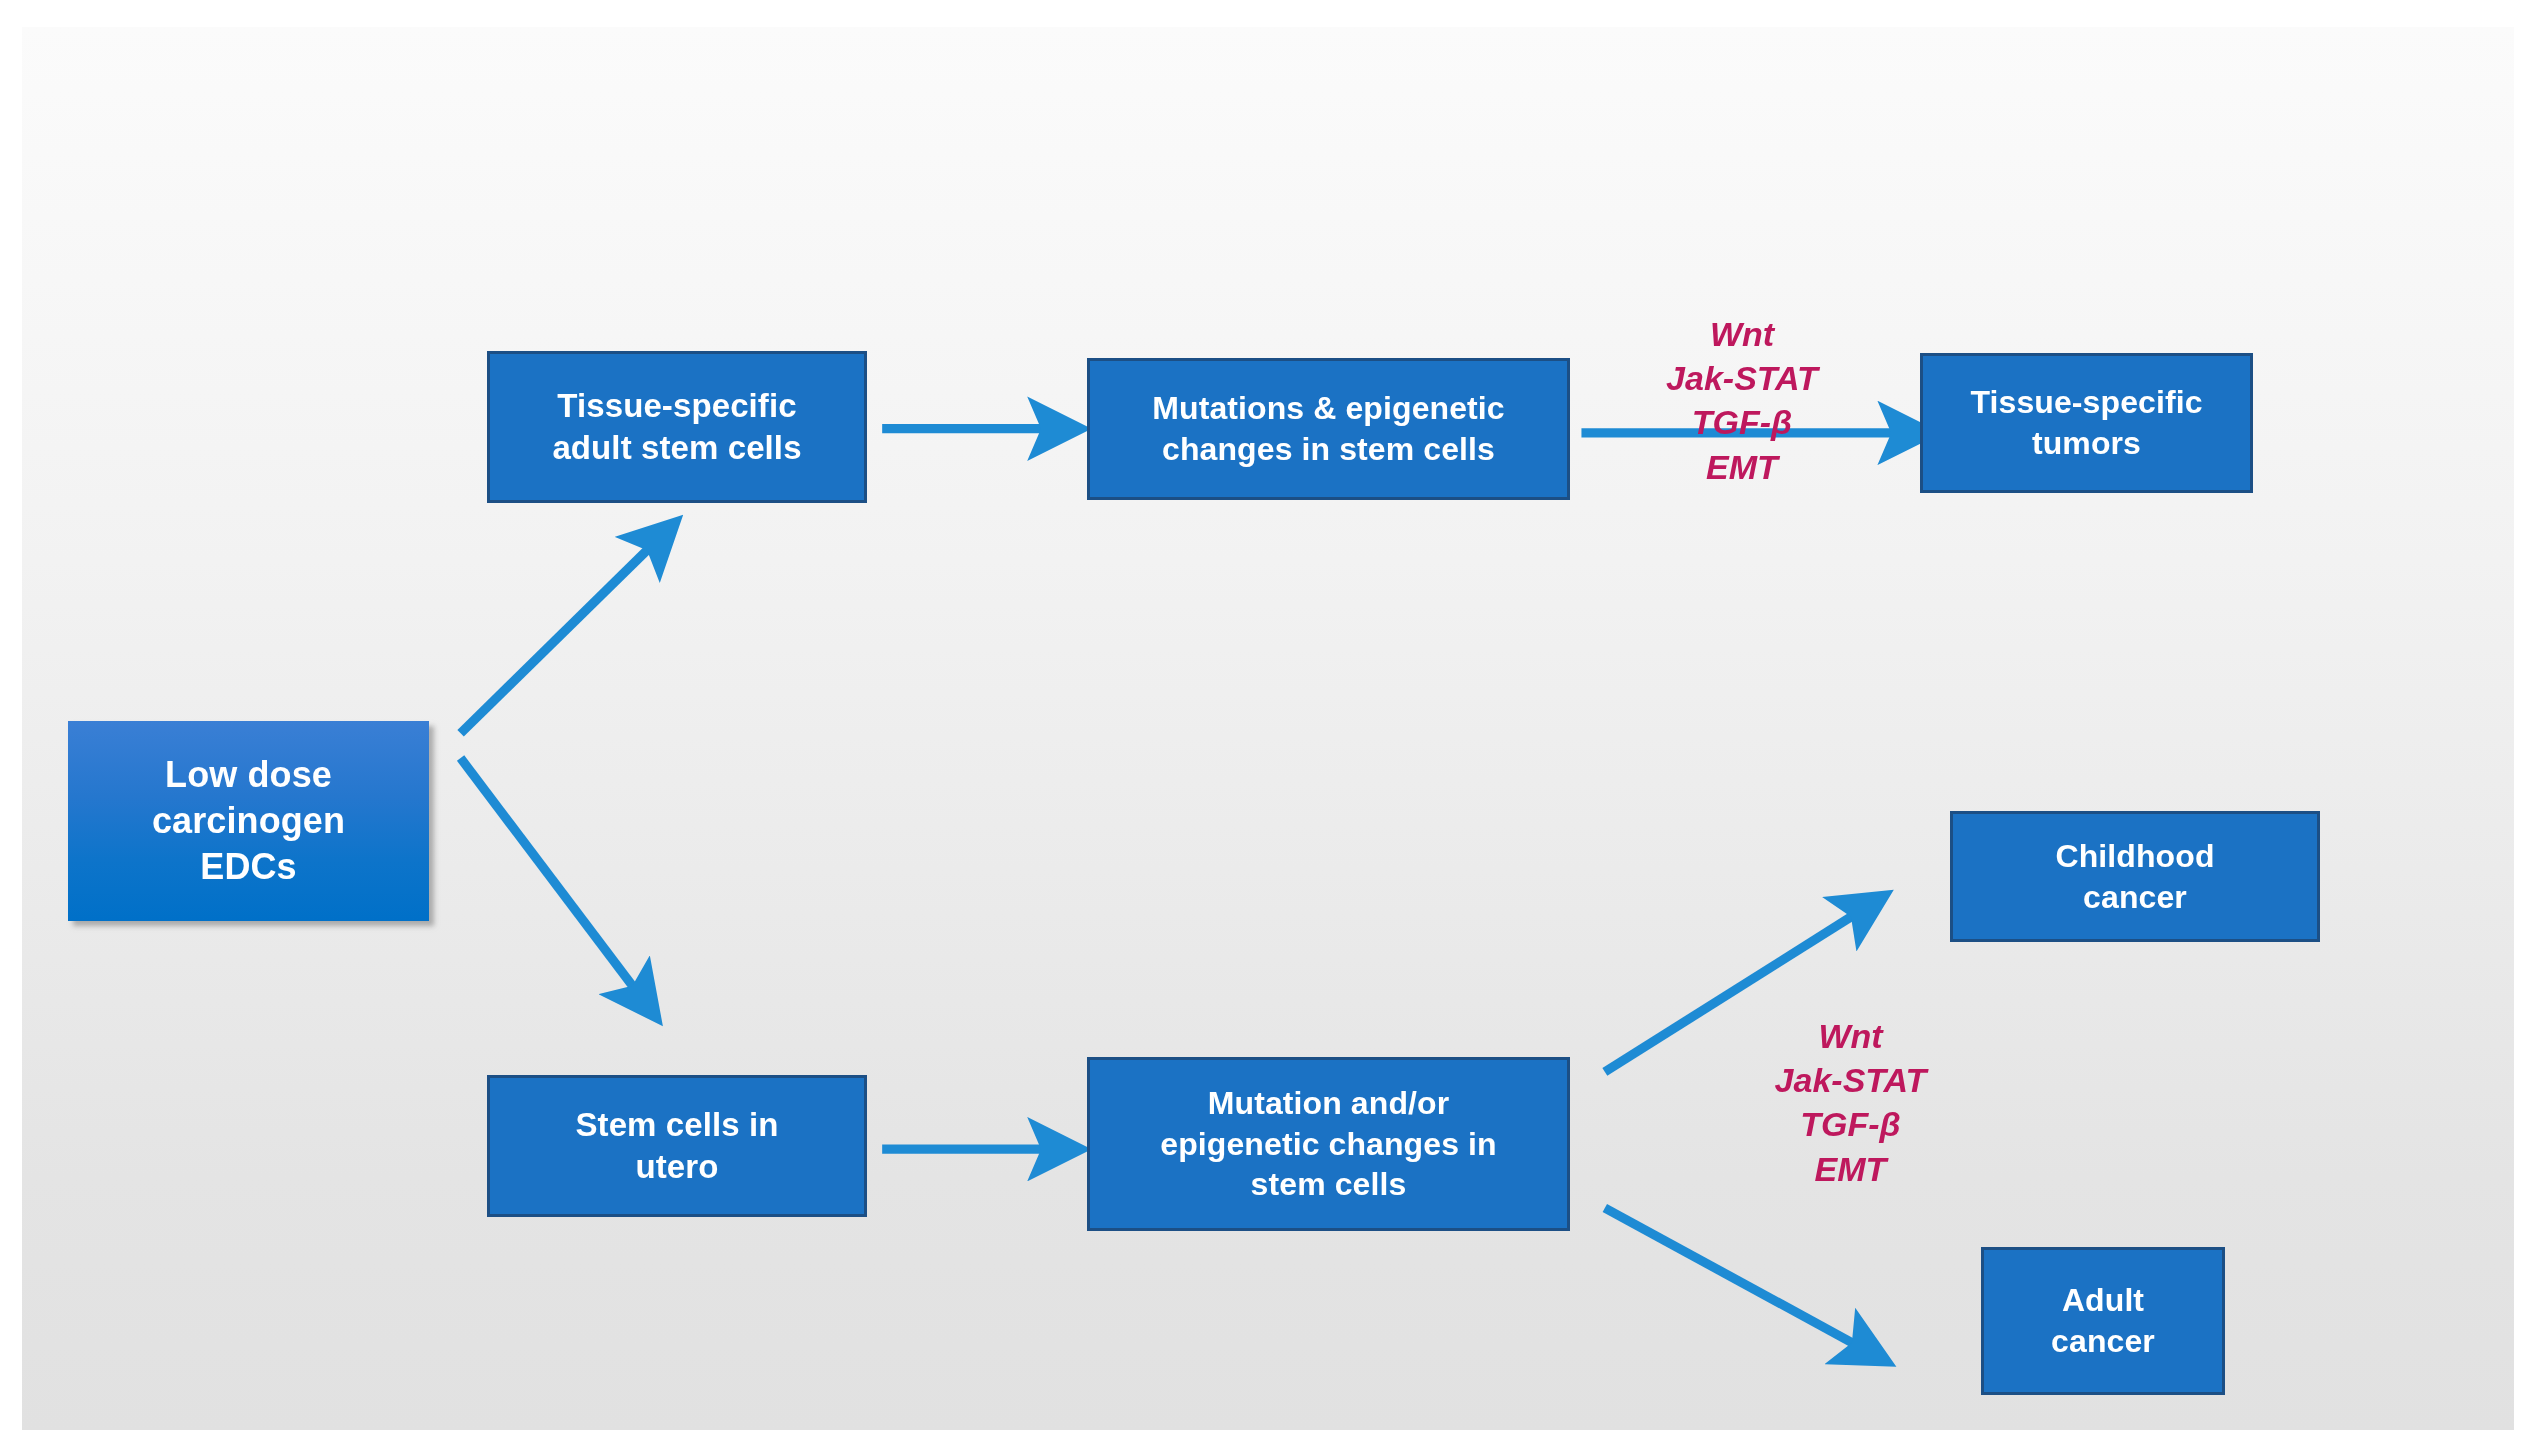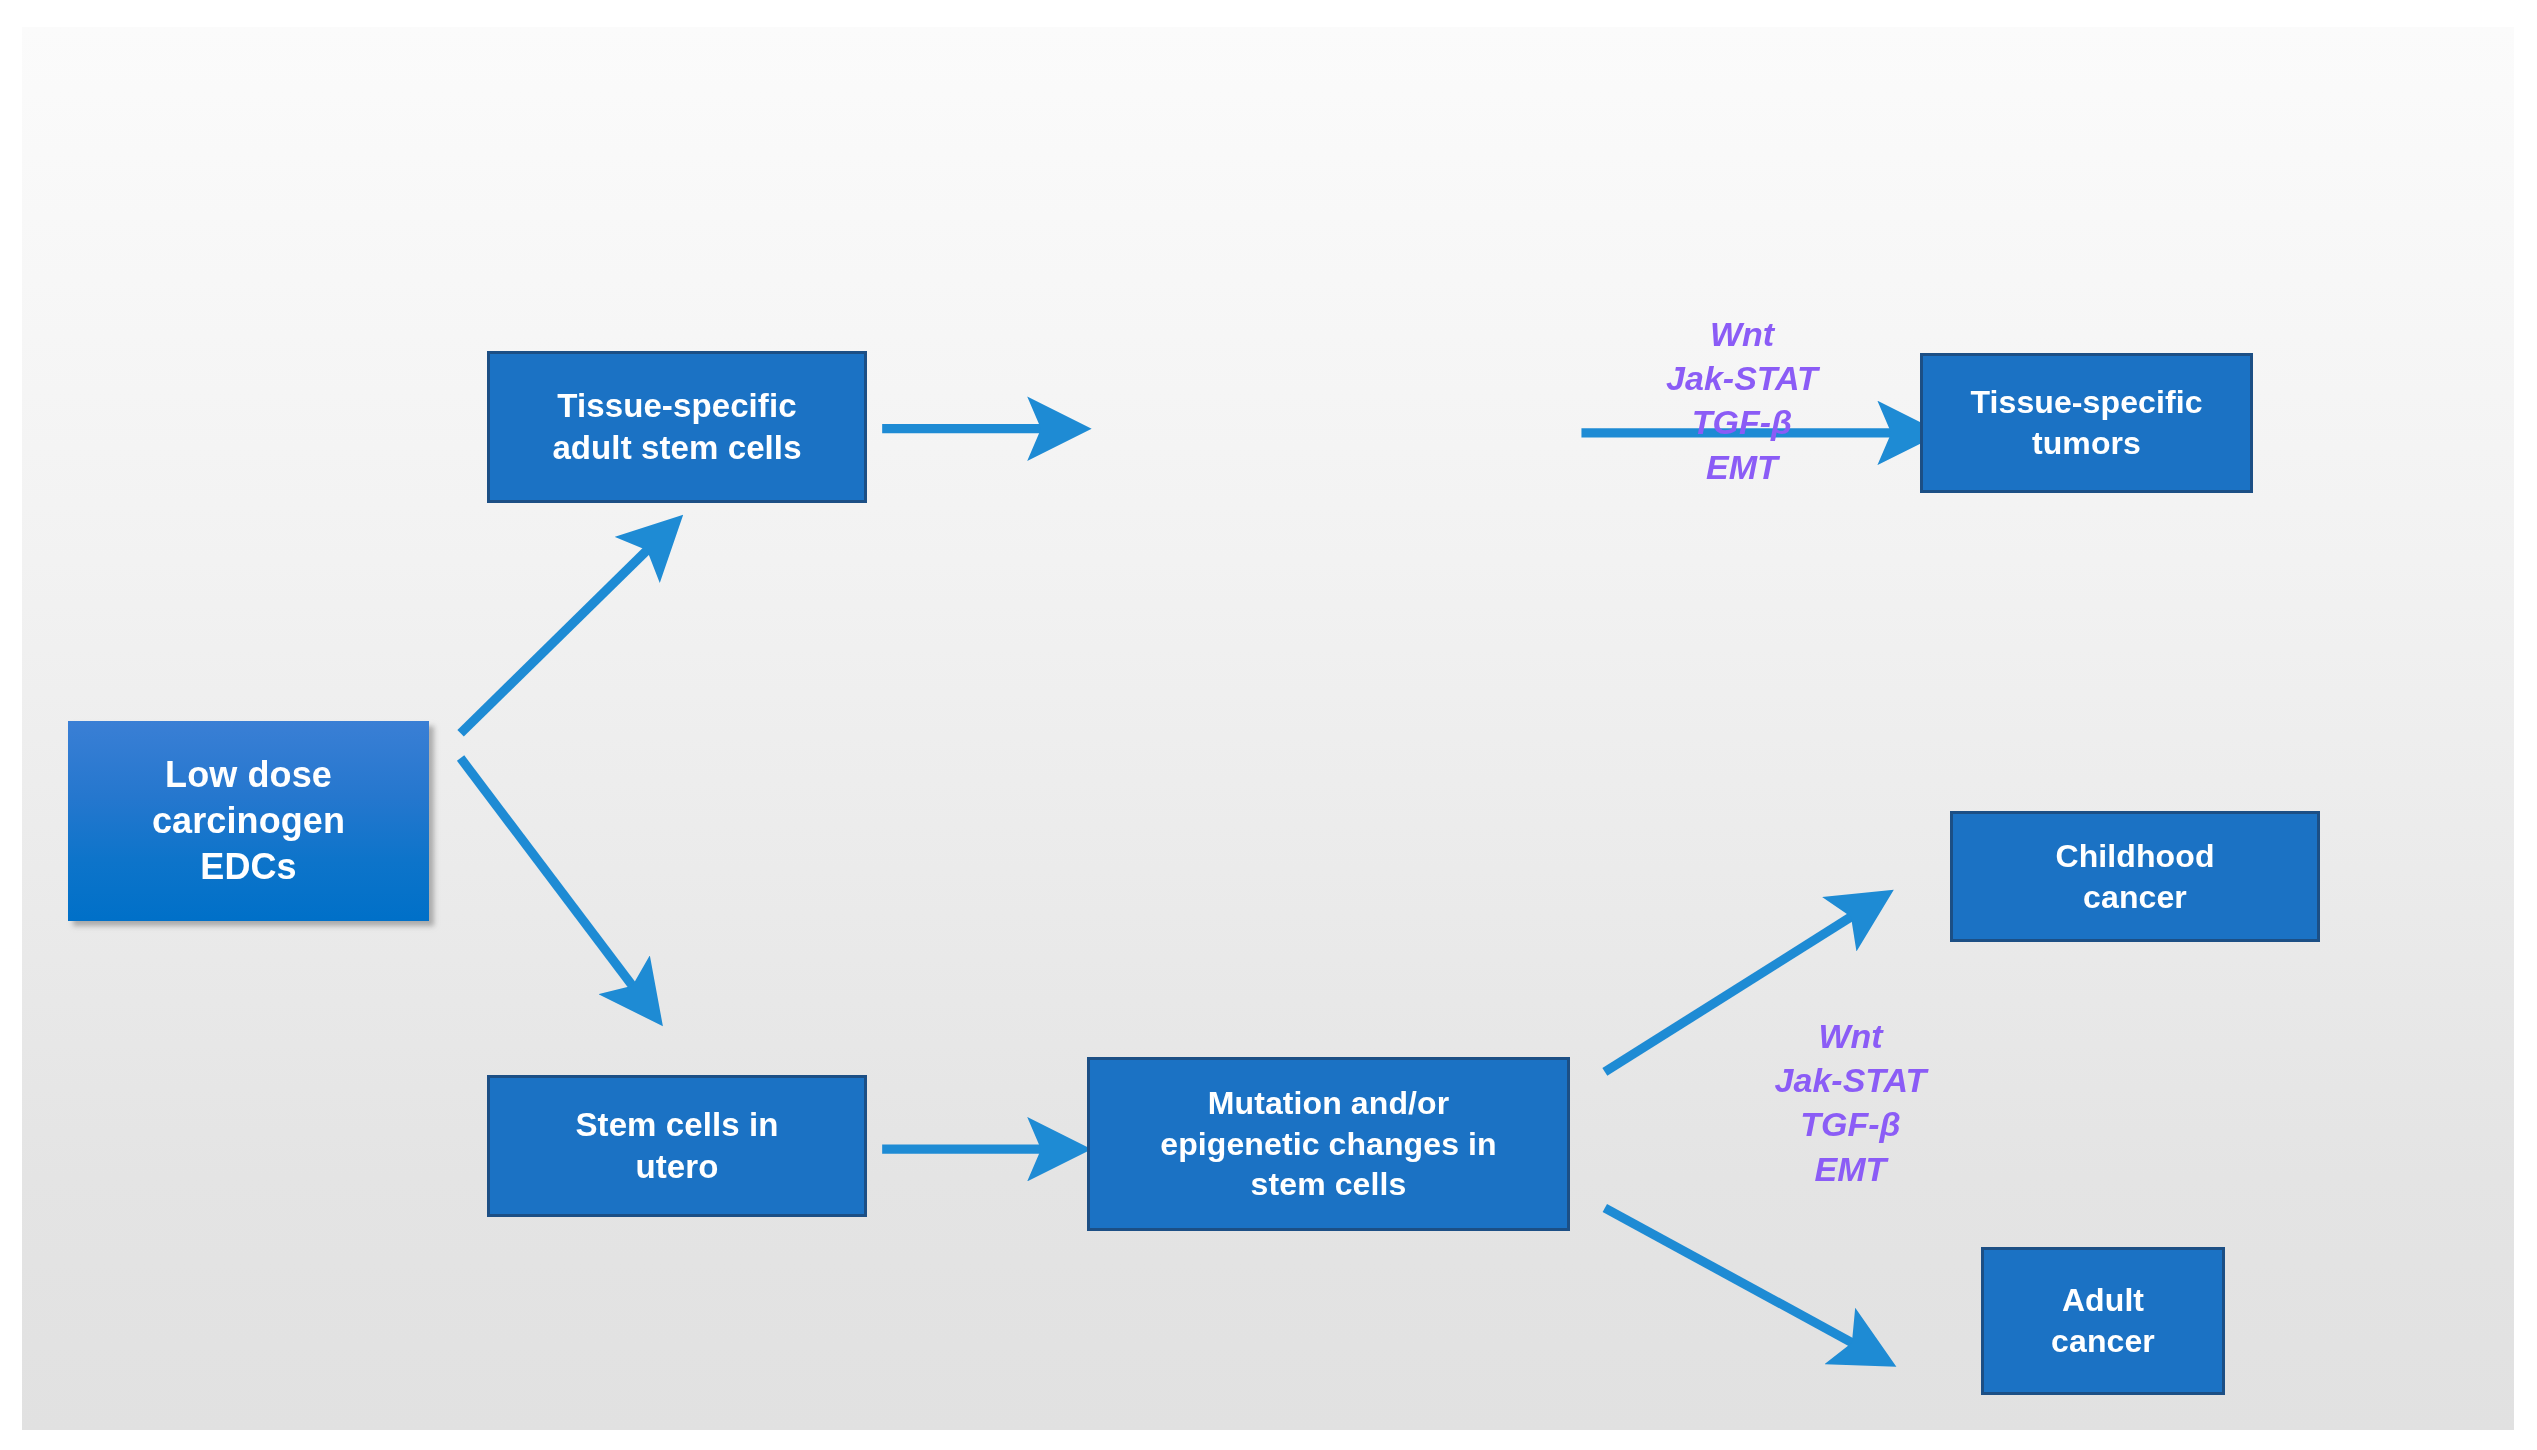--- a/index.html
+++ b/index.html
@@ -53,21 +53,21 @@
     padding: 0 13px;
     box-sizing: border-box;
     line-height: 1.28;
   }
 
   
   .pathways {
     position: absolute;
     font-style: italic;
     font-weight: bold;
-    color: #8b5cf6;
+    color: #be185d;
     line-height: 1.30;
     white-space: nowrap;
   }
   .pathways .ln { display: block; }
 
   svg.edges {
     position: absolute;
     left: 0;
     top: 0;
     width: 2538px;
@@ -113,20 +113,26 @@
     </div>
   </div>
 
   <div class="node flat" style="left:487px; top:351px; width:380px; height:152px; font-size:33px;">
     <div class="txt">
       <span>Tissue-specific</span><br>
       <span>adult  stem cells</span>
     </div>
   </div>
 
+  <div class="node flat" style="left:1087px; top:358px; width:483px; height:142px; font-size:32px;">
+    <div class="txt">
+      <span>Mutations &amp; epigenetic</span><br>
+      <span>changes in stem cells</span>
+    </div>
+  </div>
 
   <div class="node flat" style="left:1920px; top:353px; width:333px; height:140px; font-size:32px;">
     <div class="txt">
       <span>Tissue-specific</span><br>
       <span>tumors</span>
     </div>
   </div>
 
   <div class="node flat" style="left:1087px; top:1057px; width:483px; height:174px; font-size:32px;">
     <div class="txt">

